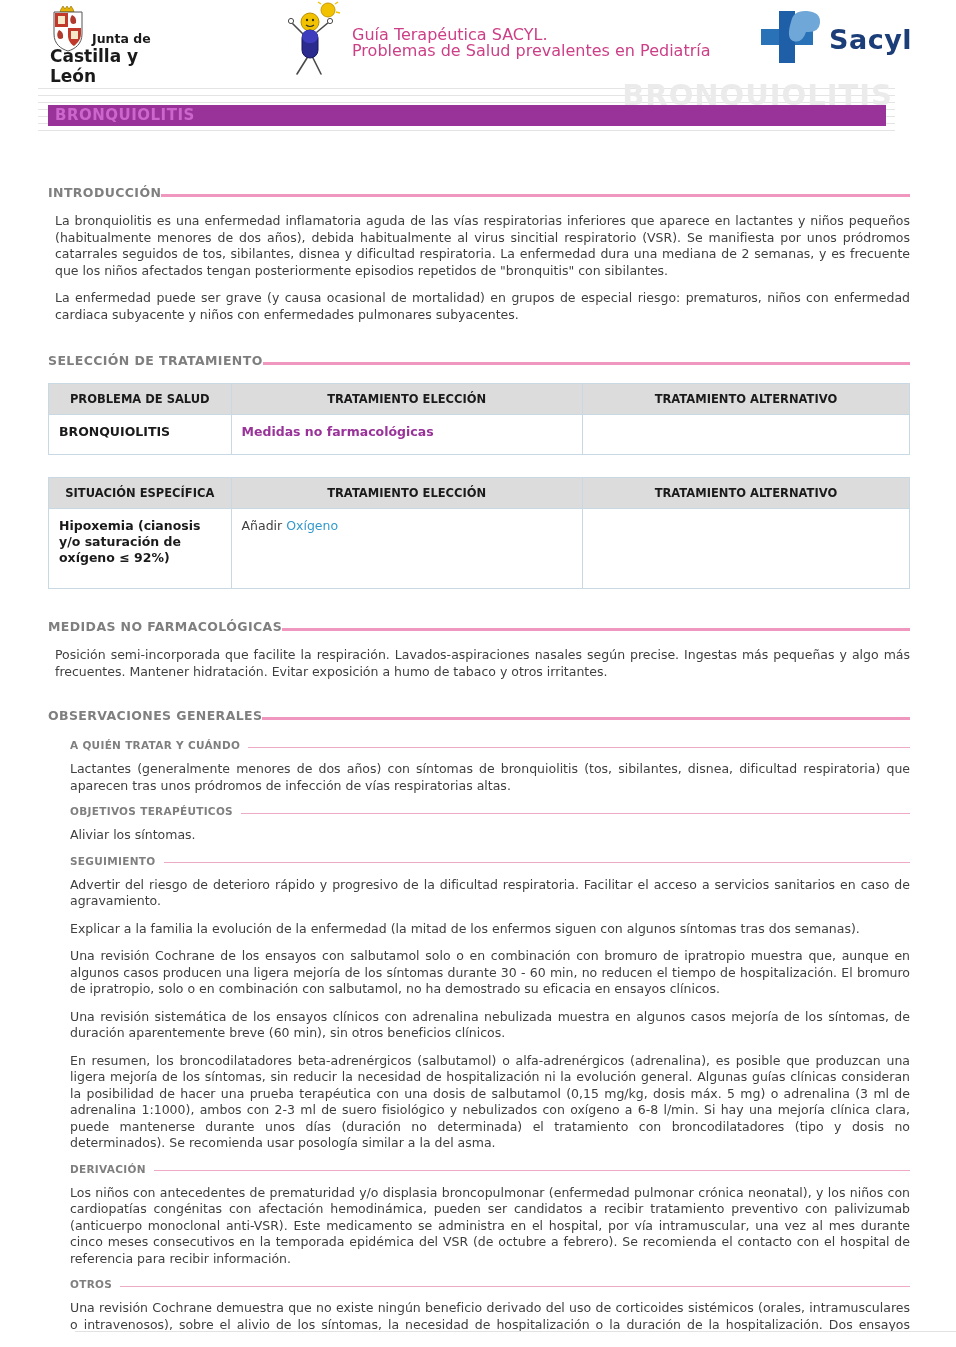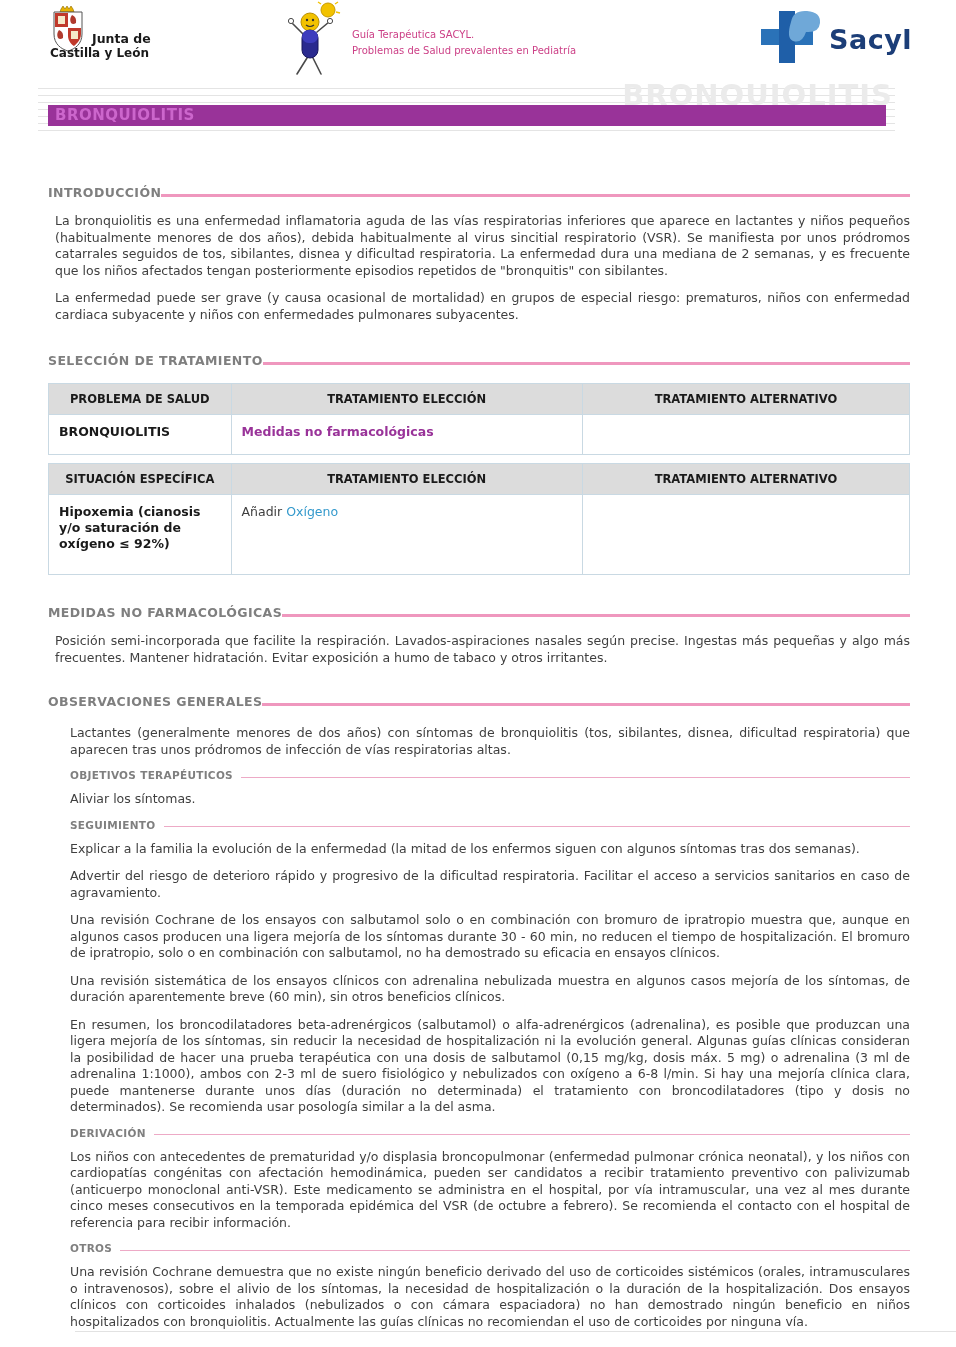--- a/index.html
+++ b/index.html
@@ -10,23 +10,23 @@
   }
   *{box-sizing:border-box;margin:0;padding:0;}
   html,body{background:#ffffff;}
   body{font-family:"DejaVu Sans","Liberation Sans",sans-serif;}
   .page{position:relative;width:956px;height:1334px;background:#fff;overflow:hidden;color:var(--body-text);}
   
   .header{position:relative;height:158px;}
   .junta-logo{position:absolute;left:40px;top:4px;width:150px;height:56px;}
   .junta-logo svg{position:absolute;left:8px;top:2px;}
   .junta-line1{position:absolute;left:52px;top:27px;font-size:12.5px;font-weight:bold;color:#1a1a1a;}
-  .junta-line2{position:absolute;left:10px;top:42px;font-size:12px;font-weight:bold;color:#1a1a1a;}
+  .junta-line2{position:absolute;left:10px;top:42px;font-size:17px;font-weight:bold;color:#1a1a1a;}
   .pill-character{position:absolute;left:283px;top:0px;}
-  .guia-text{position:absolute;left:352px;top:27px;font-size:10px;line-height:16px;color:var(--guia-pink);}
+  .guia-text{position:absolute;left:352px;top:27px;font-size:16px;line-height:16px;color:var(--guia-pink);}
   .sacyl-logo{position:absolute;right:44px;top:8px;display:flex;align-items:center;}
   .sacyl-word{font-size:27px;font-weight:bold;color:#1c3e78;letter-spacing:0.5px;margin-left:2px;}
   .stripes{position:absolute;left:38px;top:88px;width:857px;height:44px;
     background:repeating-linear-gradient(to bottom,#e4e4e4 0 1px,transparent 1px 7px);}
   .watermark{position:absolute;right:63px;top:78px;font-size:29px;font-weight:bold;color:#ebebeb;letter-spacing:1px;}
   .title-bar{position:absolute;left:48px;top:105px;width:838px;height:21px;background:var(--purple-bar);}
   .title-bar span{display:block;color:var(--title-text);font-weight:bold;font-size:15px;line-height:21px;padding-left:7px;letter-spacing:0.5px;}
   
   .content{padding:0 46px 0 48px;}
   .section-heading{display:flex;align-items:center;color:var(--heading-gray);
@@ -163,21 +163,21 @@
         <tr>
           <td class="key-cell">BRONQUIOLITIS</td>
           <td>
             <a class="link-purple">Medidas no farmacológicas</a>
           </td>
           <td></td>
         </tr>
       </tbody>
     </table>
 
-    <table style="margin-top:8px;">
+    <table style="margin-top:22px;">
       <colgroup>
           <col style="width:21.2%">
           <col style="width:40.8%">
           <col style="width:38%">
         </colgroup>
       <thead>
         <tr>
           <th>SITUACIÓN ESPECÍFICA</th>
           <th>TRATAMIENTO ELECCIÓN</th>
           <th>TRATAMIENTO ALTERNATIVO</th>
@@ -203,20 +203,24 @@
     </div>
 
     <div class="section-heading" style="margin-top:28px;">
       <span>OBSERVACIONES GENERALES</span>
       <span class="rule"></span>
     </div>
 
     <div class="subsections">
 
       <div class="subsection">
+        <div class="sub-heading">
+          <span>A QUIÉN TRATAR Y CUÁNDO</span>
+          <span class="rule"></span>
+        </div>
         <div class="sub-body">
           <p class="body">Lactantes (generalmente menores de dos años) con síntomas de bronquiolitis (tos, sibilantes, disnea, dificultad respiratoria) que aparecen tras unos pródromos de infección de vías respiratorias altas.</p>
         </div>
       </div>
 
       <div class="subsection">
         <div class="sub-heading">
           <span>OBJETIVOS TERAPÉUTICOS</span>
           <span class="rule"></span>
         </div>
@@ -224,22 +228,22 @@
           <p class="body">Aliviar los síntomas.</p>
         </div>
       </div>
 
       <div class="subsection">
         <div class="sub-heading">
           <span>SEGUIMIENTO</span>
           <span class="rule"></span>
         </div>
         <div class="sub-body">
+          <p class="body">Advertir del riesgo de deterioro rápido y progresivo de la dificultad respiratoria. Facilitar el acceso a servicios sanitarios en caso de agravamiento.</p>
           <p class="body">Explicar a la familia la evolución de la enfermedad (la mitad de los enfermos siguen con algunos síntomas tras dos semanas).</p>
-          <p class="body">Advertir del riesgo de deterioro rápido y progresivo de la dificultad respiratoria. Facilitar el acceso a servicios sanitarios en caso de agravamiento.</p>
         </div>
       </div>
 
       <div class="subsection">
         <div class="sub-body">
           <p class="body">Una revisión Cochrane de los ensayos con salbutamol solo o en combinación con bromuro de ipratropio muestra que, aunque en algunos casos producen una ligera mejoría de los síntomas durante 30 - 60 min, no reducen el tiempo de hospitalización. El bromuro de ipratropio, solo o en combinación con salbutamol, no ha demostrado su eficacia en ensayos clínicos.</p>
           <p class="body">Una revisión sistemática de los ensayos clínicos con adrenalina nebulizada muestra en algunos casos mejoría de los síntomas, de duración aparentemente breve (60 min), sin otros beneficios clínicos.</p>
           <p class="body">En resumen, los broncodilatadores beta-adrenérgicos (salbutamol) o alfa-adrenérgicos (adrenalina), es posible que produzcan una ligera mejoría de los síntomas, sin reducir la necesidad de hospitalización ni la evolución general. Algunas guías clínicas consideran la posibilidad de hacer una prueba terapéutica con una dosis de salbutamol (0,15 mg/kg, dosis máx. 5 mg) o adrenalina (3 ml de adrenalina 1:1000), ambos con 2-3 ml de suero fisiológico y nebulizados con oxígeno a 6-8 l/min. Si hay una mejoría clínica clara, puede mantenerse durante unos días (duración no determinada) el tratamiento con broncodilatadores (tipo y dosis no determinados). Se recomienda usar posología similar a la del asma.</p>
         </div>
       </div>

